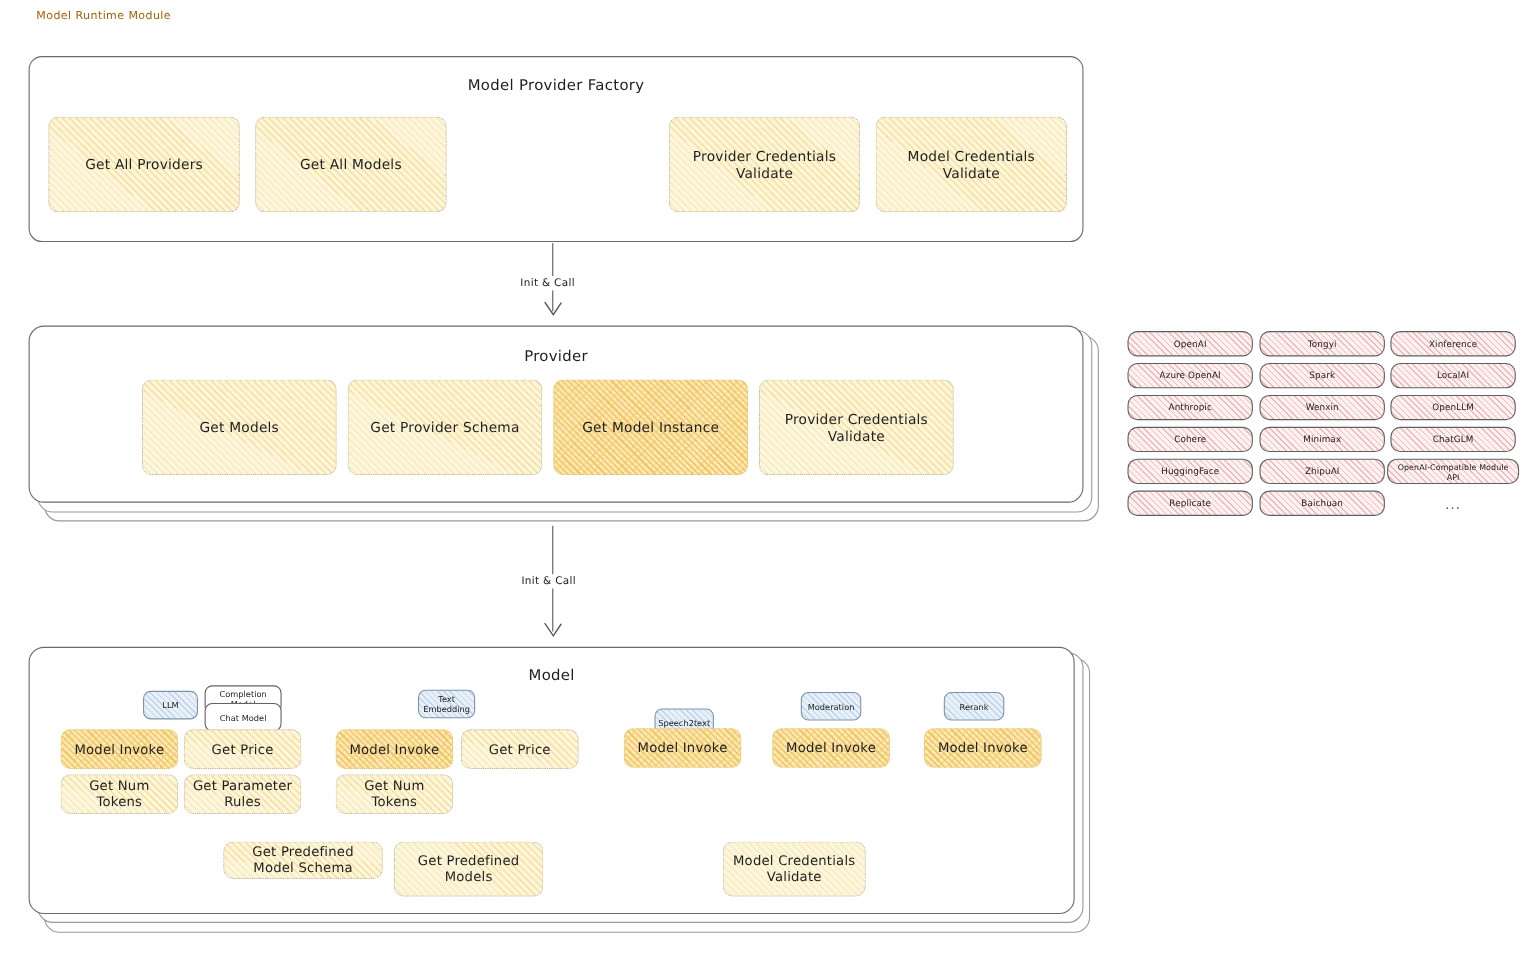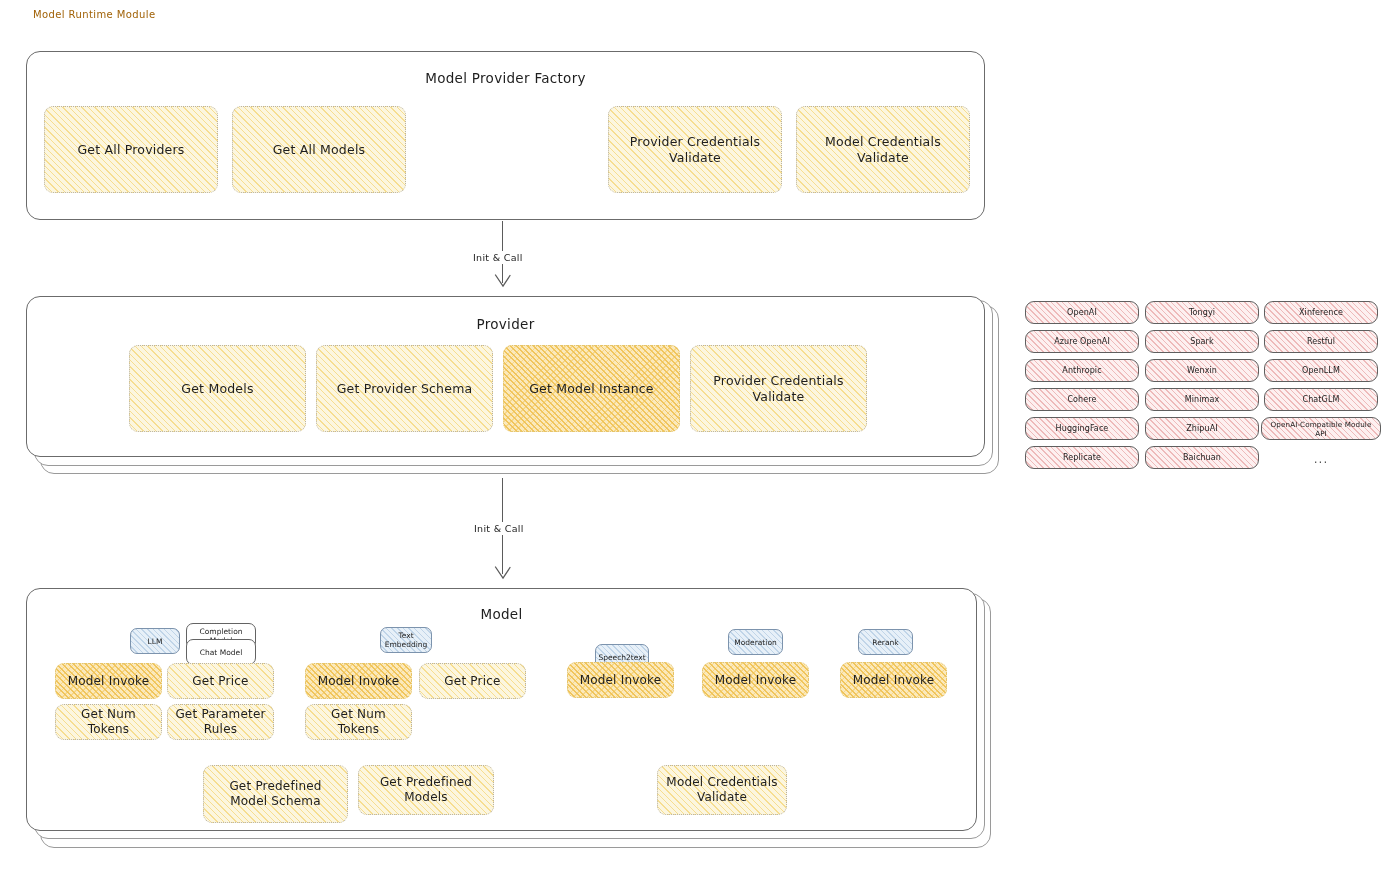--- a/index.html
+++ b/index.html
@@ -126,21 +126,21 @@
   }
   .arrow-head{position:absolute;}
 </style>
 </head>
 <body>
 
 <div class="canvas">
 
   <div class="page-title">Model Runtime Module</div>
 
-  <div class="card" style="left:26px;top:51px;width:959px;height:169px;">
+  <div class="card" style="left:26px;top:51px;width:959px;height:169px;border-radius:12px;">
     <div class="card-title" style="top:18px;">Model Provider Factory</div>
   </div>
 
   <div class="mbox" style="left:44px;top:106px;width:174px;height:87px;">Get All Providers</div>
   <div class="mbox" style="left:232px;top:106px;width:174px;height:87px;">Get All Models</div>
   <div class="mbox" style="left:608px;top:106px;width:174px;height:87px;">Provider Credentials Validate</div>
   <div class="mbox" style="left:796px;top:106px;width:174px;height:87px;">Model Credentials Validate</div>
 
   <div class="arrow-line" style="left:502px;top:221px;height:62px;"></div>
   <div class="arrow-label" style="left:470px;top:251px;">Init &amp; Call</div>
@@ -167,21 +167,21 @@
   <div class="pill" style="left:1025px;top:446px;width:114px;height:23px;">Replicate</div>
 
   <div class="pill" style="left:1145px;top:301px;width:114px;height:23px;">Tongyi</div>
   <div class="pill" style="left:1145px;top:330px;width:114px;height:23px;">Spark</div>
   <div class="pill" style="left:1145px;top:359px;width:114px;height:23px;">Wenxin</div>
   <div class="pill" style="left:1145px;top:388px;width:114px;height:23px;">Minimax</div>
   <div class="pill" style="left:1145px;top:417px;width:114px;height:23px;">ZhipuAI</div>
   <div class="pill" style="left:1145px;top:446px;width:114px;height:23px;">Baichuan</div>
 
   <div class="pill" style="left:1264px;top:301px;width:114px;height:23px;">Xinference</div>
-  <div class="pill" style="left:1264px;top:330px;width:114px;height:23px;">Restful</div>
+  <div class="pill" style="left:1264px;top:330px;width:114px;height:23px;">LocalAI</div>
   <div class="pill" style="left:1264px;top:359px;width:114px;height:23px;">OpenLLM</div>
   <div class="pill" style="left:1264px;top:388px;width:114px;height:23px;">ChatGLM</div>
   <div class="pill" style="left:1261px;top:417px;width:120px;height:23px;font-size:7.2px;">OpenAI-Compatible Module API</div>
   <div class="ellipsis" style="left:1264px;top:452px;width:114px;">...</div>
 
   <div class="arrow-line" style="left:502px;top:478px;height:96px;"></div>
   <div class="arrow-label" style="left:471px;top:522px;">Init &amp; Call</div>
   <svg class="arrow-head" style="left:494px;top:566px;" width="18" height="14" viewBox="0 0 18 14">
     <path d="M1.5 1 L9 12 L16 1.5" fill="none" stroke="#5b5b5b" stroke-width="1.3" stroke-linecap="round"></path>
   </svg>
@@ -214,17 +214,17 @@
   <div class="mbox strong small" style="left:305px;top:663px;width:107px;height:36px;z-index:3;">Model Invoke</div>
   <div class="mbox small" style="left:419px;top:663px;width:107px;height:36px;z-index:3;">Get Price</div>
   <div class="mbox small" style="left:305px;top:704px;width:107px;height:36px;z-index:3;">Get Num Tokens</div>
 
   <div class="mbox strong small" style="left:567px;top:662px;width:107px;height:36px;z-index:3;">Model Invoke</div>
 
   <div class="mbox strong small" style="left:702px;top:662px;width:107px;height:36px;z-index:3;">Model Invoke</div>
 
   <div class="mbox strong small" style="left:840px;top:662px;width:107px;height:36px;z-index:3;">Model Invoke</div>
 
-  <div class="mbox small" style="left:203px;top:765px;width:145px;height:58px;z-index:3;">Get Predefined Model Schema</div>
+  <div class="mbox small" style="left:203px;top:765px;width:145px;height:34px;z-index:3;">Get Predefined Model Schema</div>
   <div class="mbox small" style="left:358px;top:765px;width:136px;height:50px;z-index:3;">Get Predefined Models</div>
   <div class="mbox small" style="left:657px;top:765px;width:130px;height:50px;z-index:3;">Model Credentials Validate</div>
 
 </div>
 
 </body></html>

